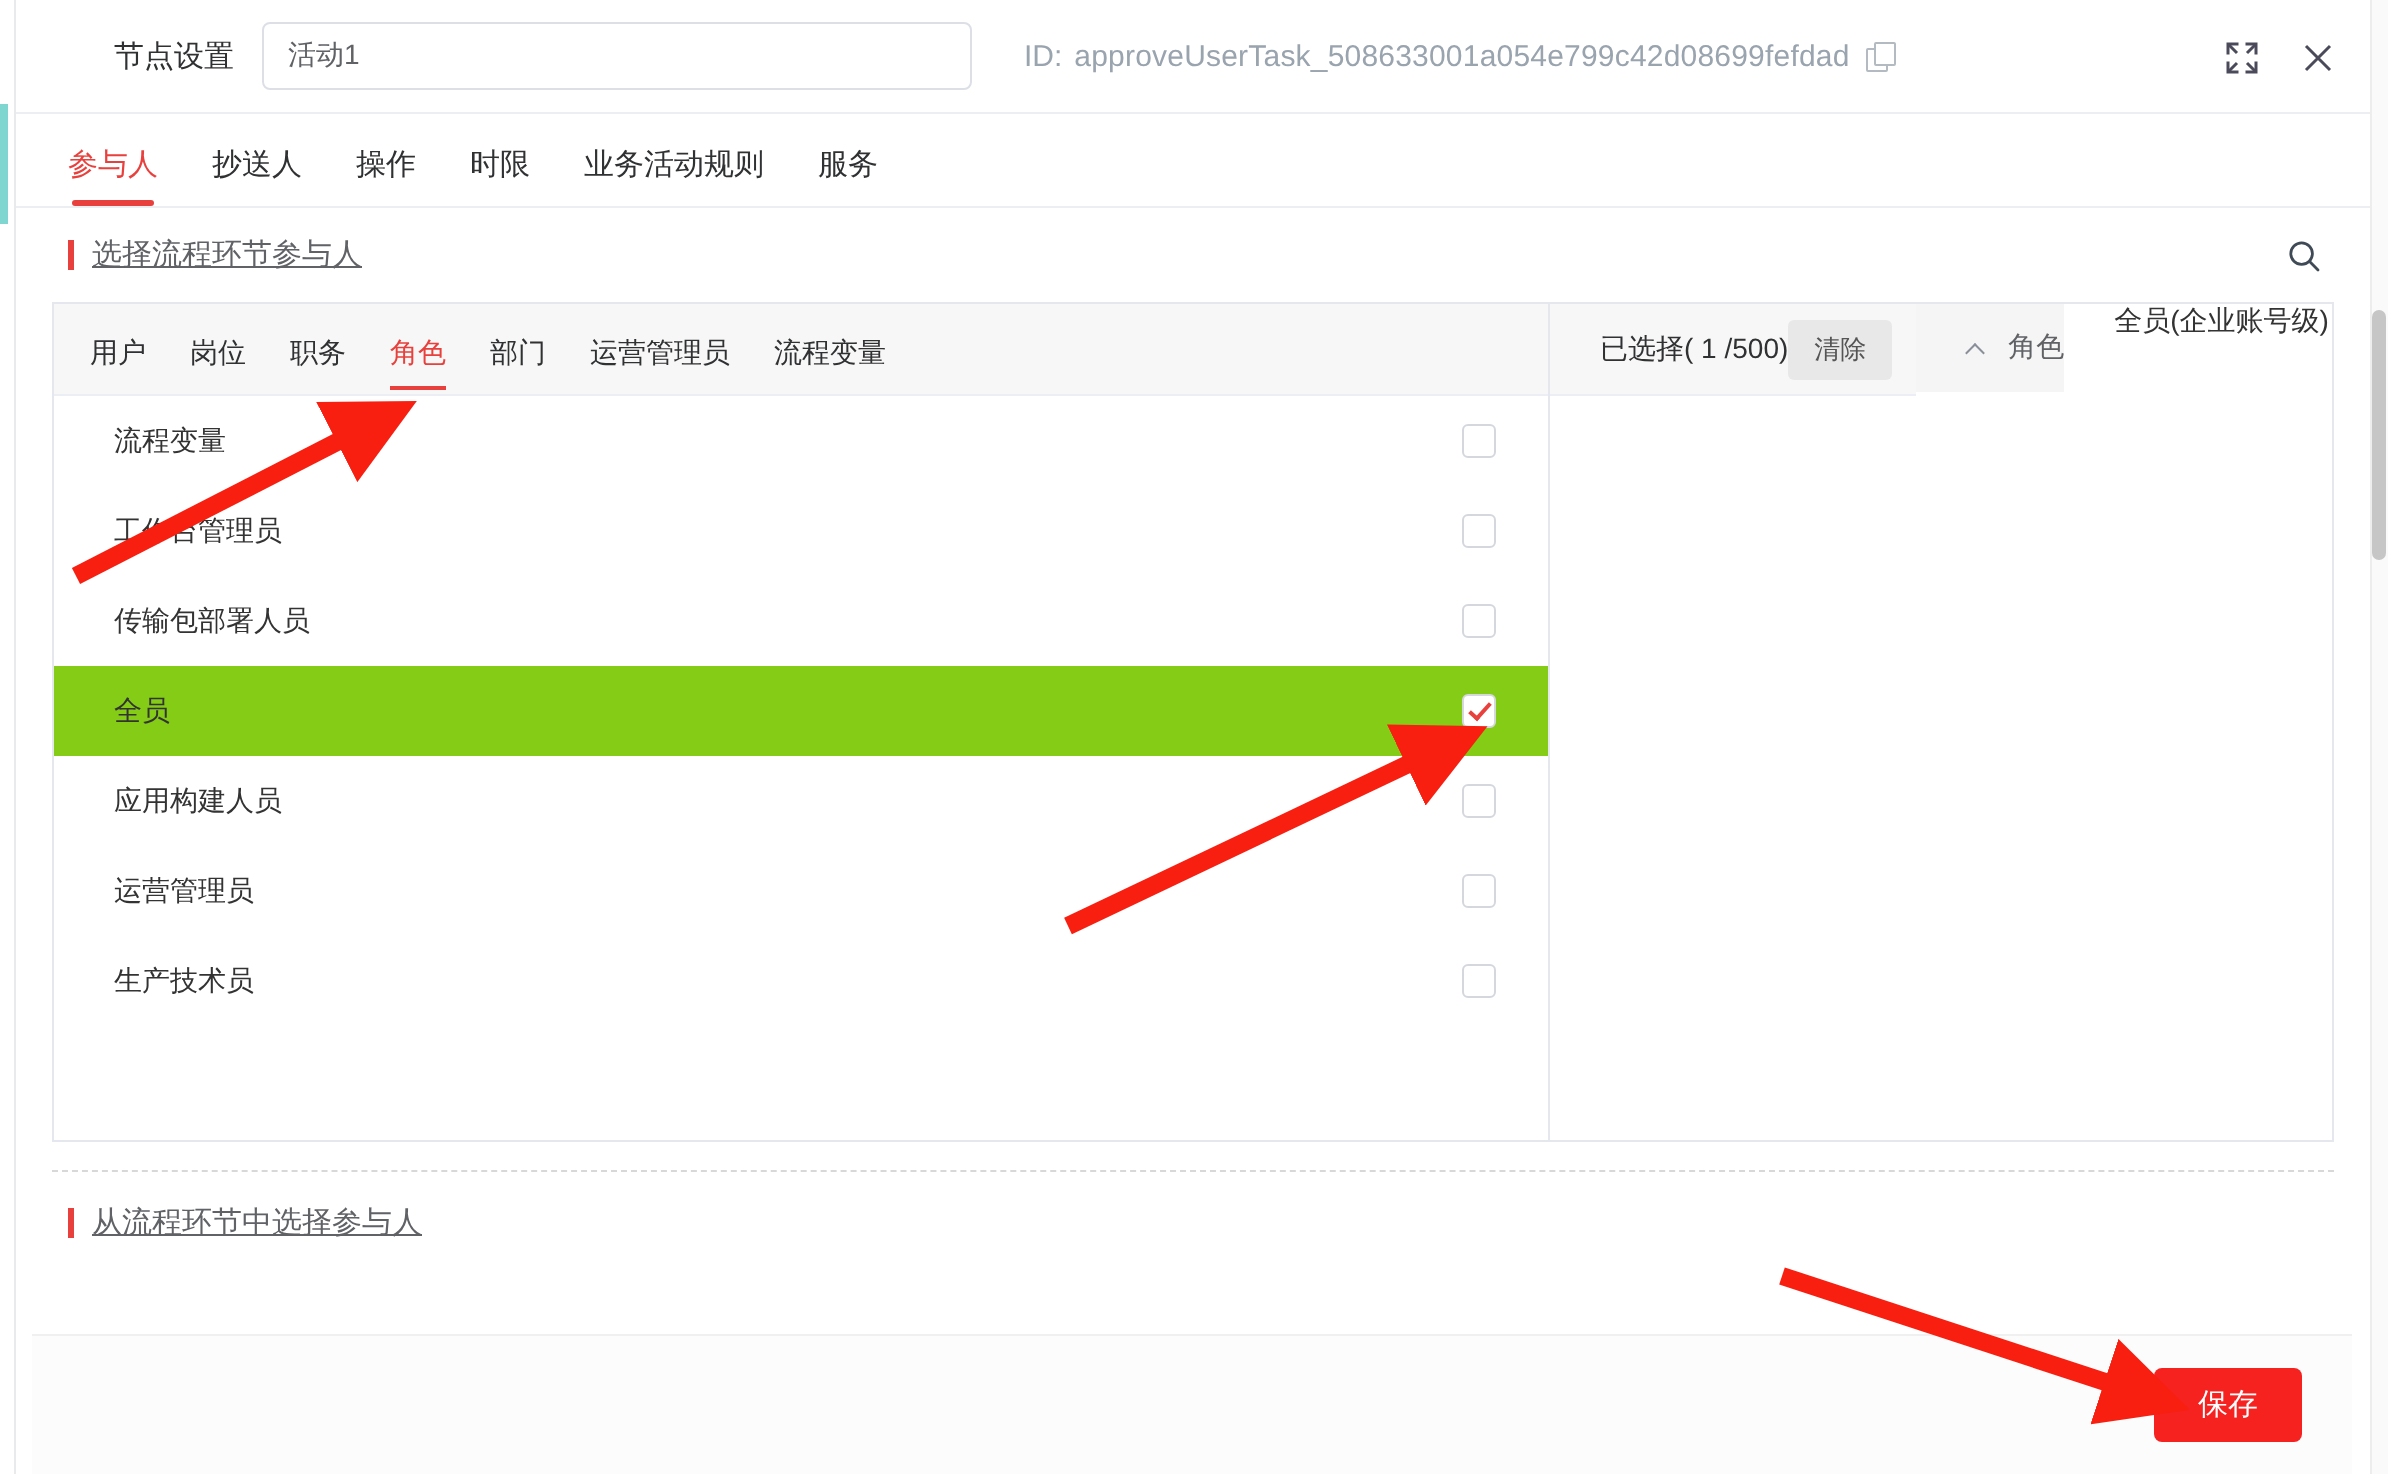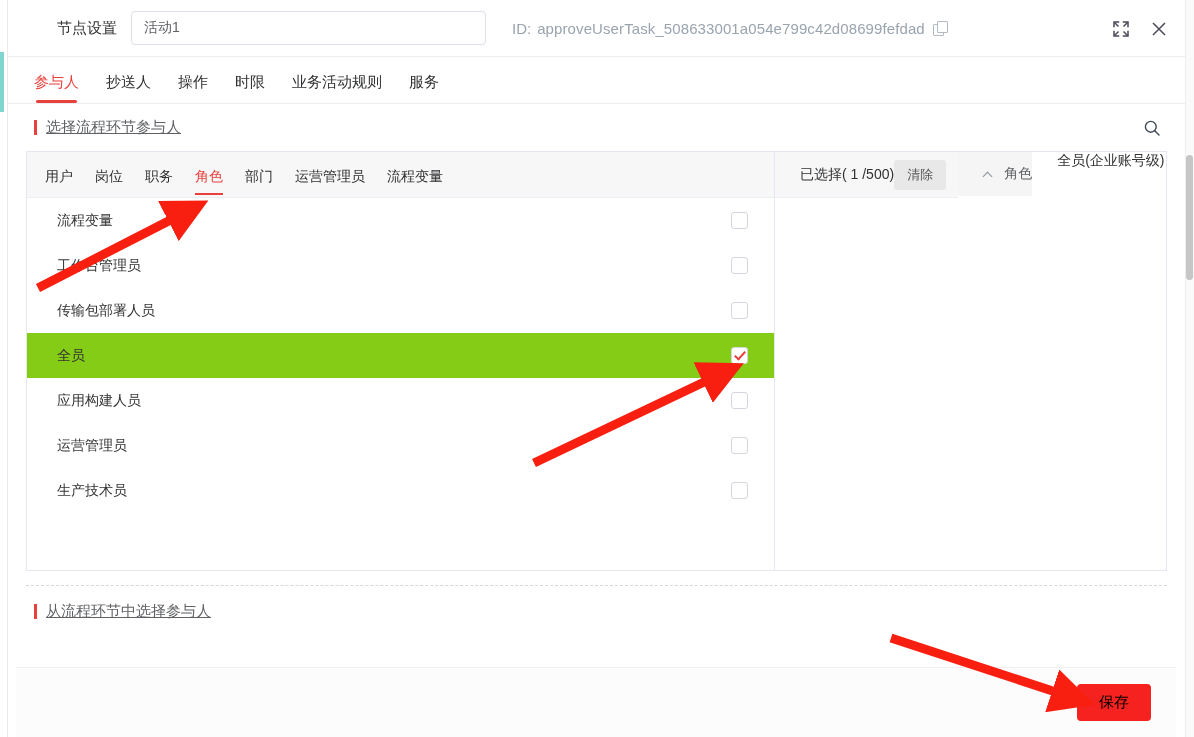--- a/index.html
+++ b/index.html
@@ -358,21 +358,21 @@
     background: #fcfcfc;
     border-top: 1px solid #f0f0f0;
     display: flex;
     align-items: center;
     justify-content: flex-end;
     padding-right: 25px;
     box-sizing: border-box;
   }
   .save-btn {
     background: #f5221f;
-    color: #000000;
+    color: #ffffff;
     border: none;
     border-radius: 4px;
     font-size: 15px;
     padding: 9px 22px;
     cursor: pointer;
     font-family: "Liberation Sans", "DejaVu Sans", sans-serif;
   }
 
   
   .page-scroll-track {

